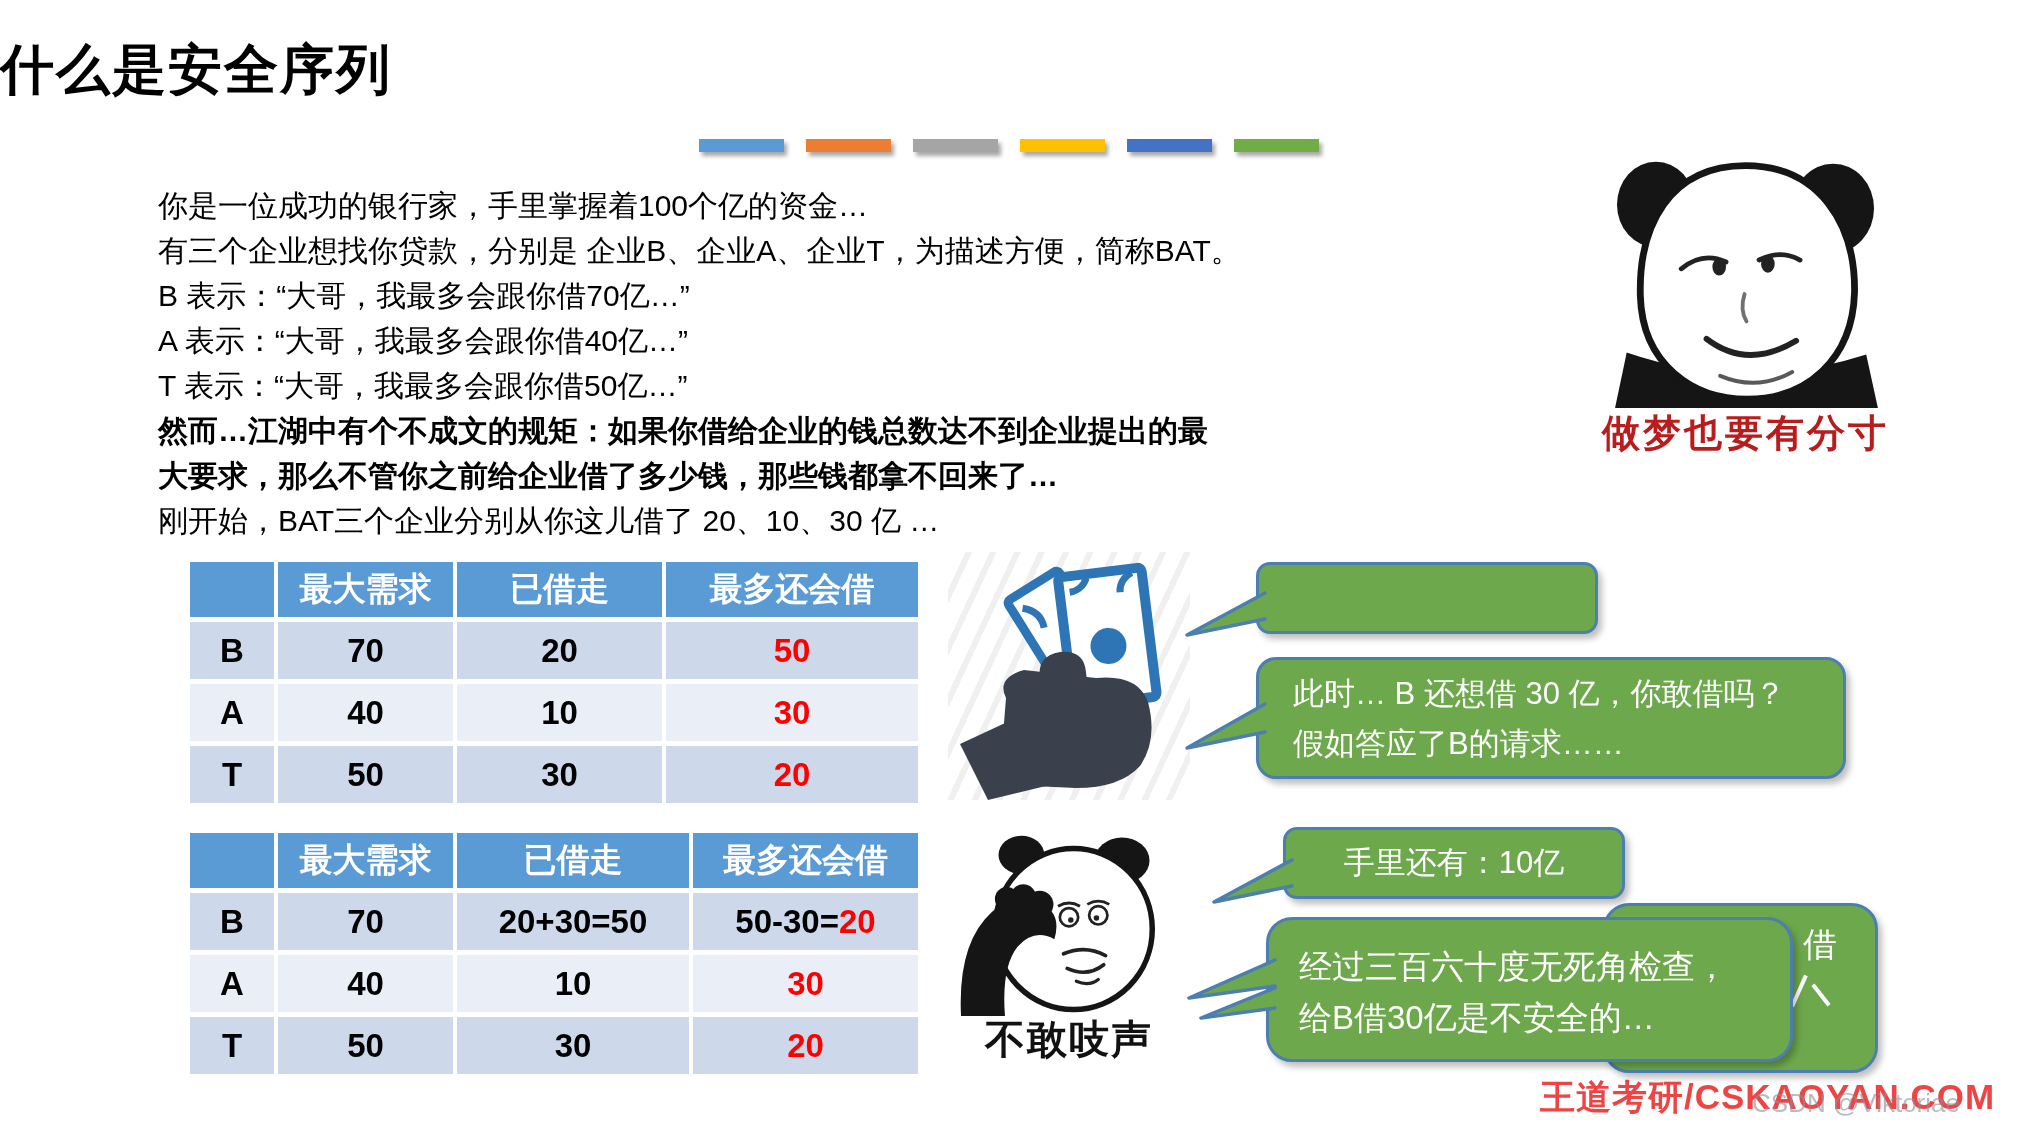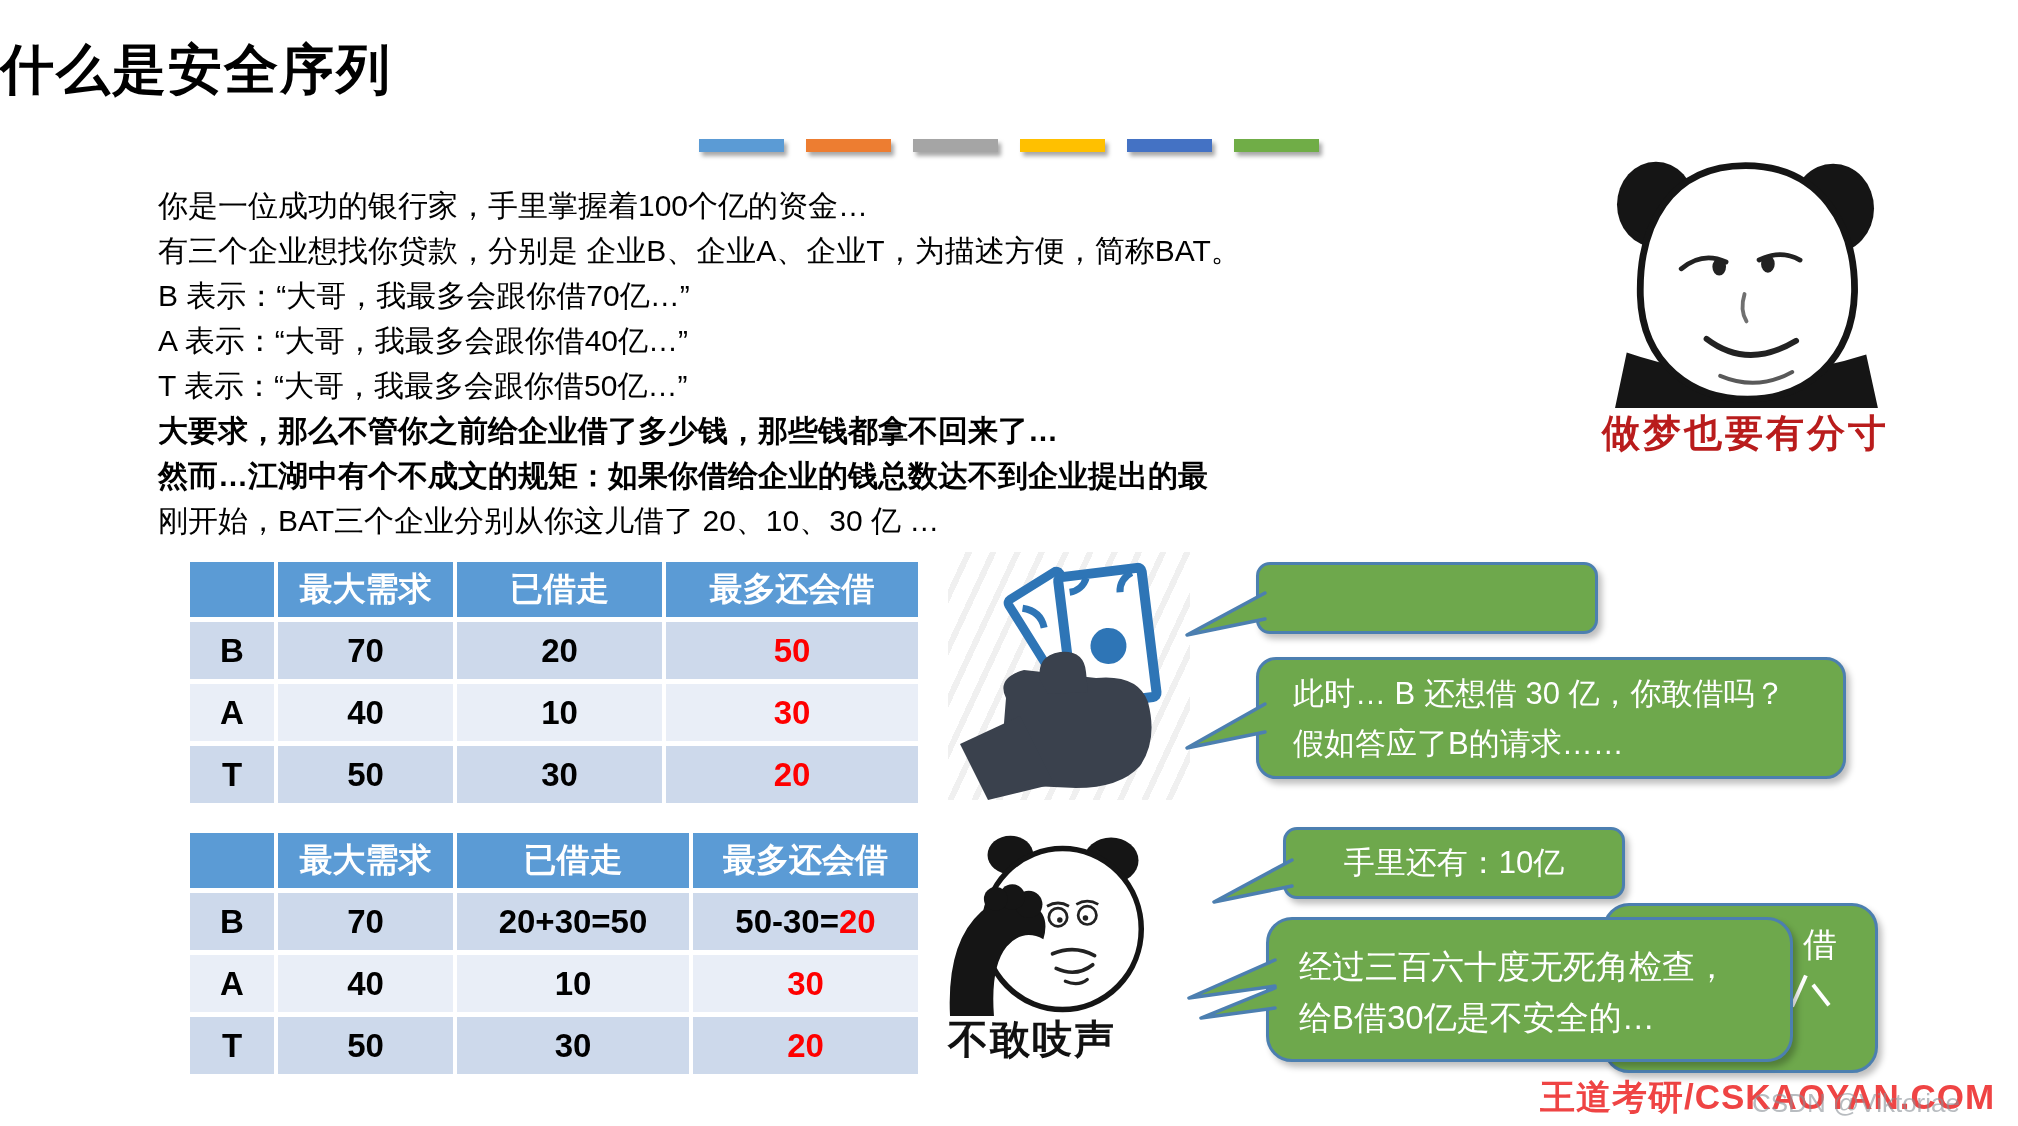--- a/index.html
+++ b/index.html
@@ -29,21 +29,21 @@
   .cell{display:flex;align-items:center;justify-content:center;font-size:33px;font-weight:600;}
   .head{background:#5B9BD5;color:#fff;font-weight:700;font-size:33px;}
   .band-a{background:#CDD9EB;}
   .band-b{background:#E9EEF7;}
   .red{color:#FE0000;}
 
   
   .imgbox{position:absolute;}
   #money{left:948px;top:552px;width:242px;height:248px;
          background:repeating-linear-gradient(115deg,#ffffff 0 16px,#f0f0f0 16px 22px);}
-  #panda-bottom{left:948px;top:833px;width:242px;height:242px;background:#fff;}
+  #panda-bottom{left:948px;top:833px;width:242px;height:242px;background:#fff;text-align:center;}
   #panda-top{left:1598px;top:150px;width:295px;height:320px;background:#fff;text-align:center;}
   .caption-top{font-size:38px;font-weight:700;color:#b91c1c;letter-spacing:3px;margin-top:-4px;}
   .caption-bottom{font-size:40px;font-weight:800;color:#111;letter-spacing:2px;margin-top:-8px;}
 
   
   .bubble{position:absolute;background:#6EA84C;border:3px solid #4C7FB0;color:#fff;
           box-sizing:border-box;box-shadow:4px 5px 6px rgba(0,0,0,.25);}
   .bubble .tail{position:absolute;overflow:visible;}
   .tail path{fill:#6EA84C;stroke:#4C7FB0;stroke-width:3.5;stroke-linejoin:round;stroke-linecap:round;}
   #b1{left:1256px;top:562px;width:342px;height:72px;border-radius:14px;
@@ -79,22 +79,22 @@
     <div class="bar c4"></div>
     <div class="bar c5"></div>
   </div>
 
   <div class="story">
     <div class="line">你是一位成功的银行家，手里掌握着100个亿的资金…</div>
     <div class="line">有三个企业想找你贷款，分别是 企业B、企业A、企业T，为描述方便，简称BAT。</div>
     <div class="line">B 表示：“大哥，我最多会跟你借70亿…”</div>
     <div class="line">A 表示：“大哥，我最多会跟你借40亿…”</div>
     <div class="line">T 表示：“大哥，我最多会跟你借50亿…”</div>
+    <div class="line bold">然而…江湖中有个不成文的规矩：如果你借给企业的钱总数达不到企业提出的最</div>
     <div class="line bold">大要求，那么不管你之前给企业借了多少钱，那些钱都拿不回来了…</div>
-    <div class="line bold">然而…江湖中有个不成文的规矩：如果你借给企业的钱总数达不到企业提出的最</div>
     <div class="line">刚开始，BAT三个企业分别从你这儿借了 20、10、30 亿 …</div>
   </div>
 
   <div id="table1" class="ptable">
     <div class="cell head"></div>
     <div class="cell head">最大需求</div>
     <div class="cell head">已借走</div>
     <div class="cell head">最多还会借</div>
 
     <div class="cell band-a">B</div>

